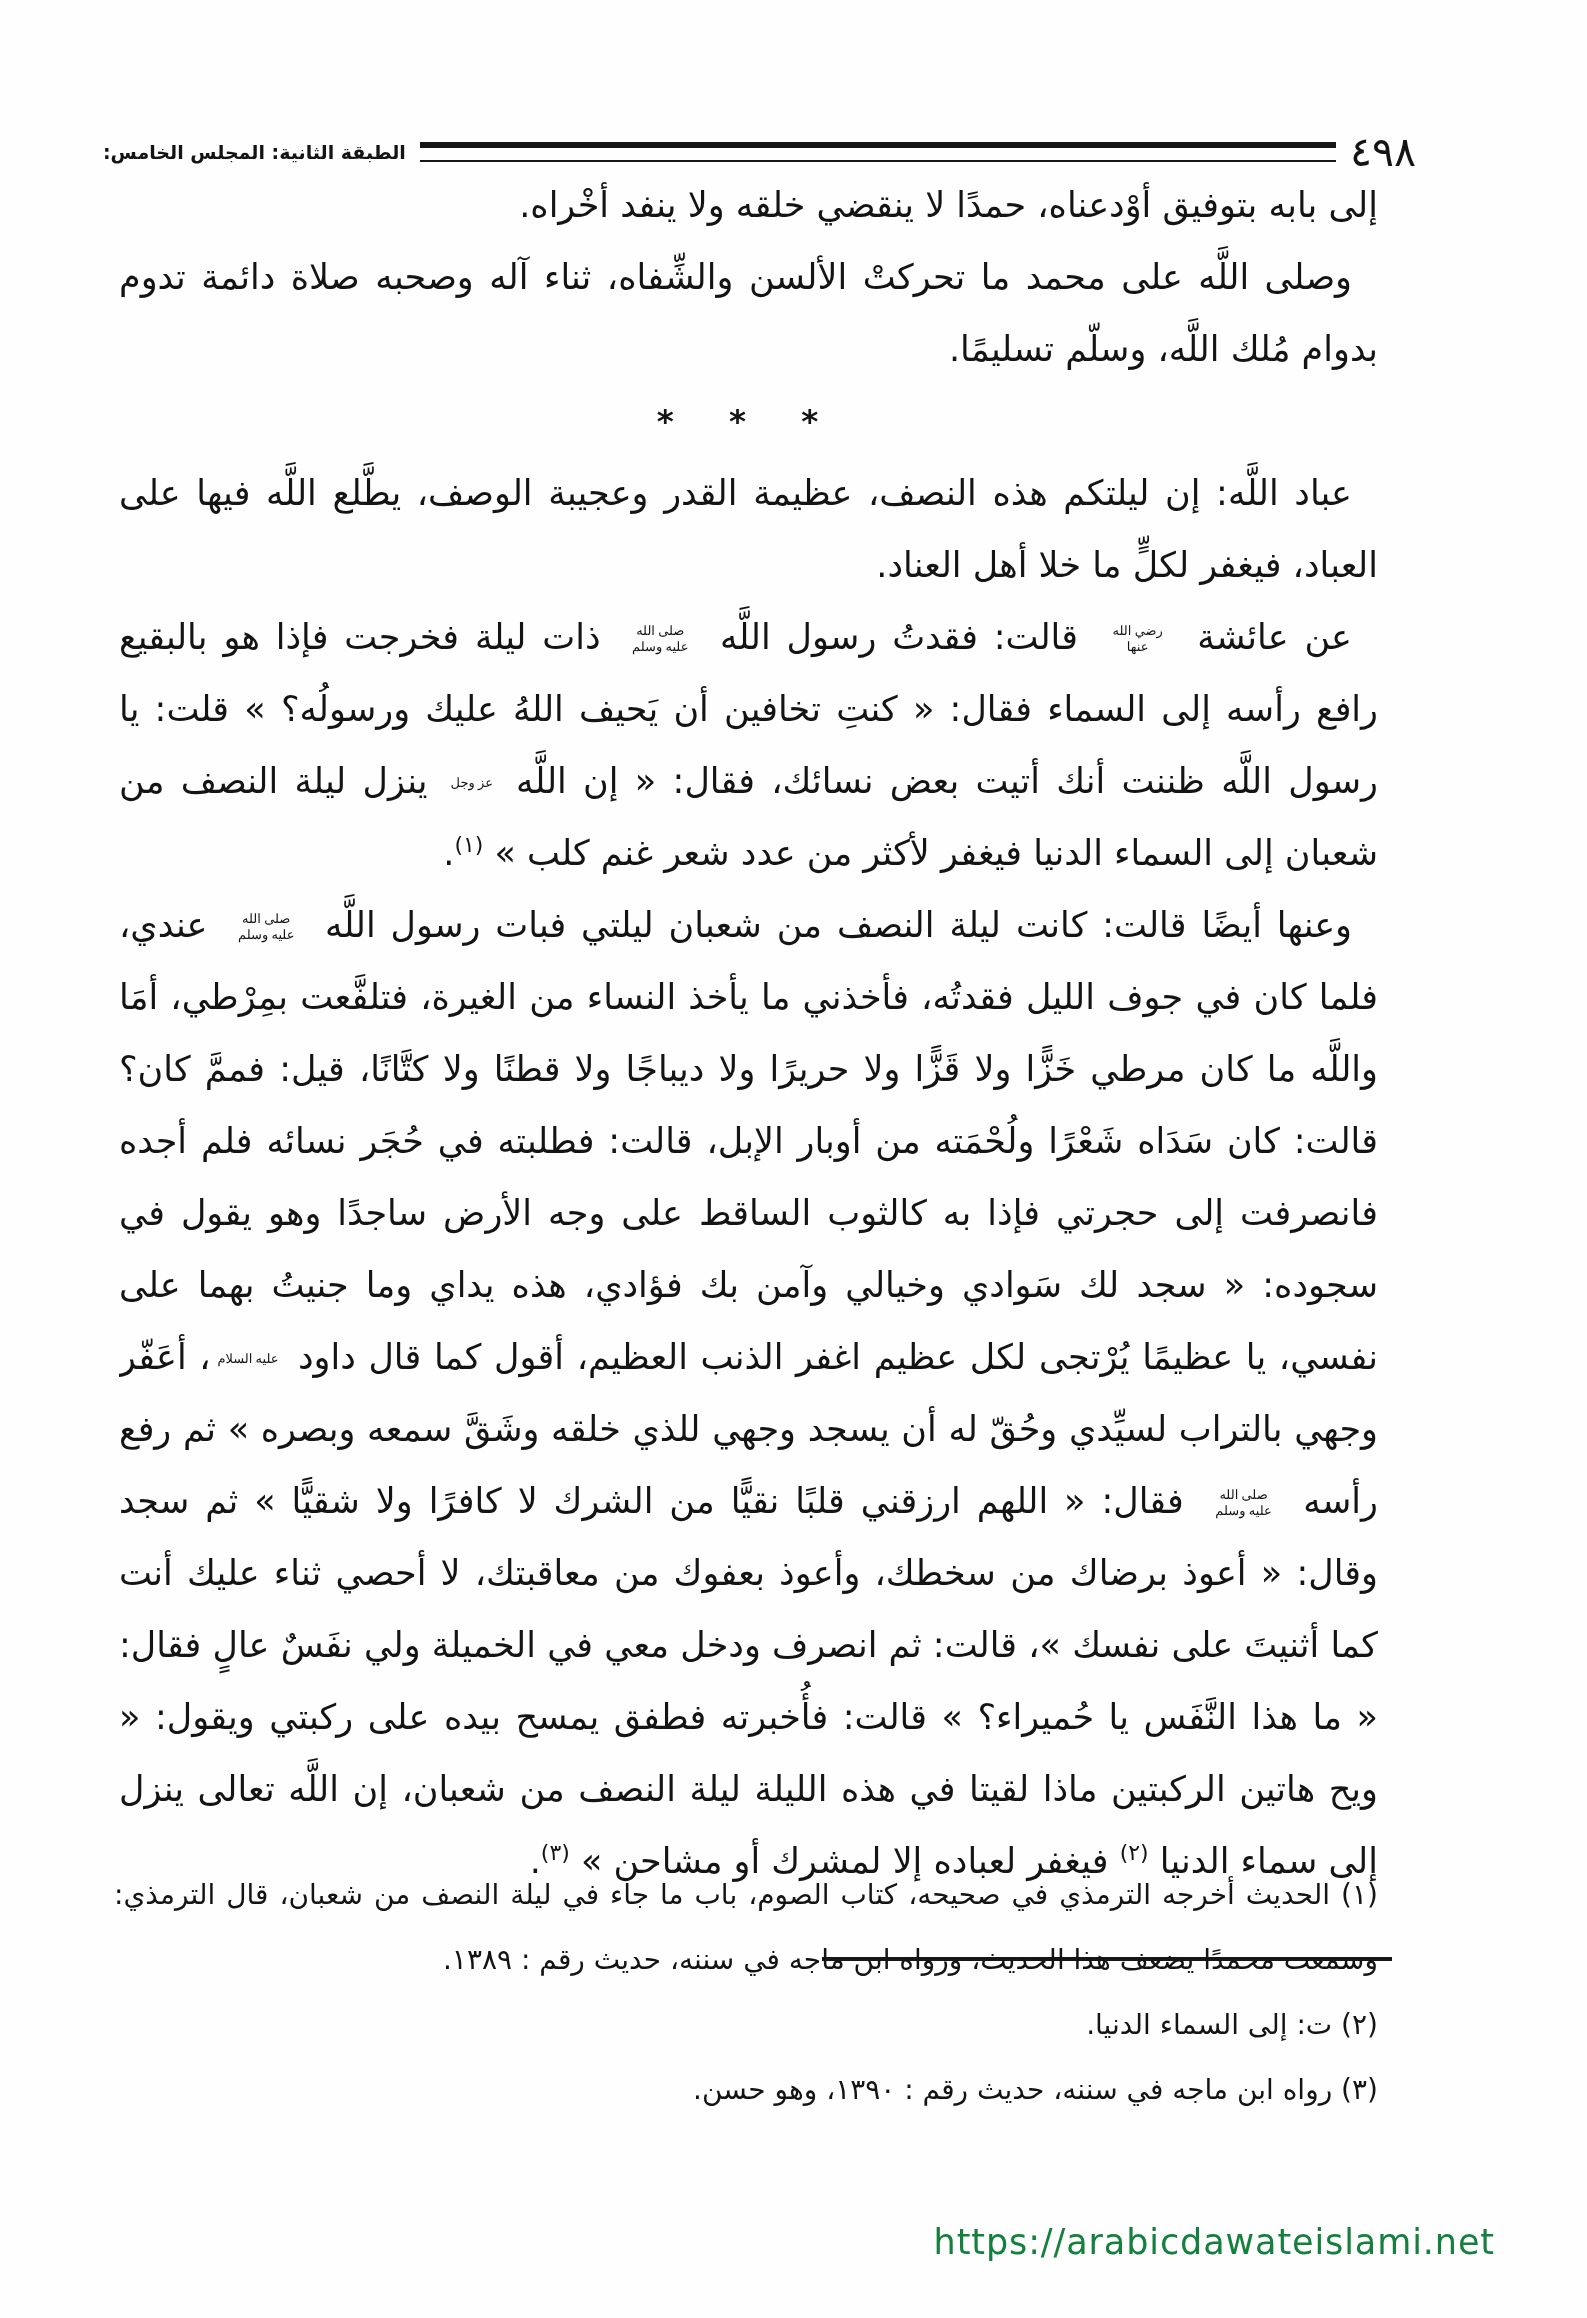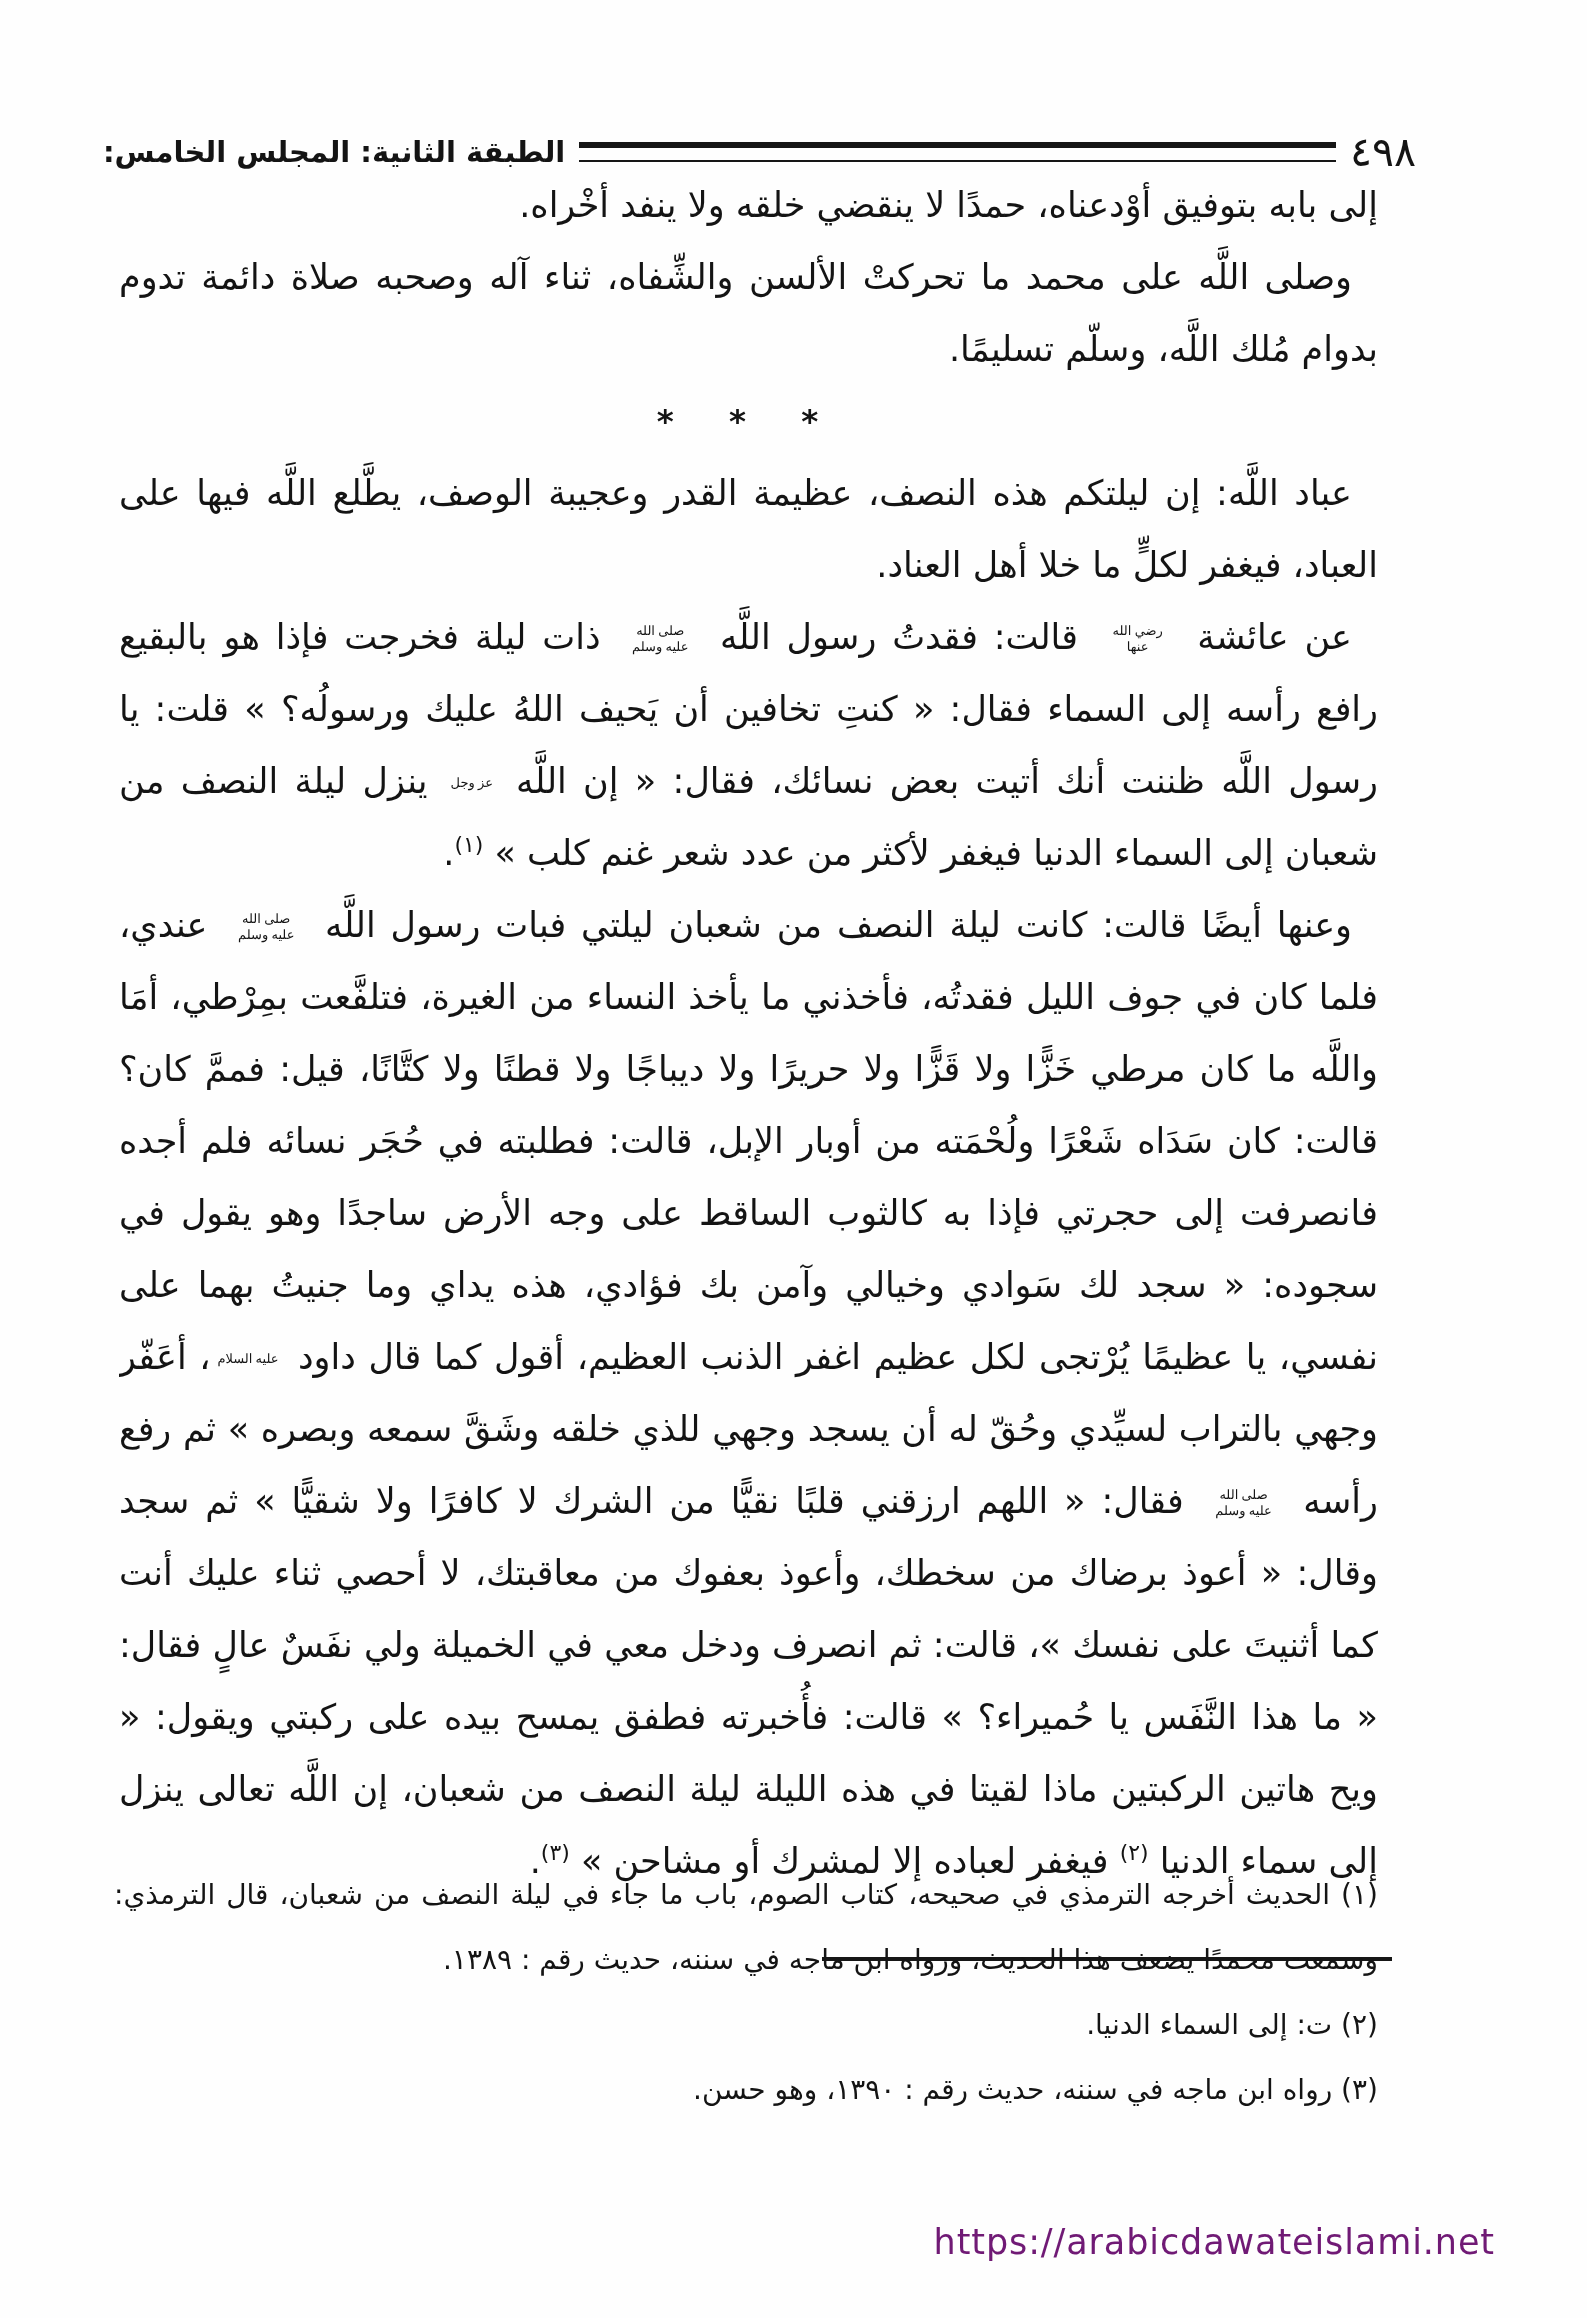--- a/index.html
+++ b/index.html
@@ -26,21 +26,21 @@
     white-space:nowrap;
   }
   .header-rules{
     flex:1;
     height:12px;
     border-top:6.8px solid #161616;
     border-bottom:2.6px solid #161616;
     margin:0 13.7px;
   }
   .header-title{
-    font-size:29px;
+    font-size:19px;
     font-weight:bold;
     white-space:nowrap;
   }
   
   .body-text{
     position:absolute;
     top:169px;
     right:209px;
     width:1259px;
     max-height:1783px;
@@ -95,21 +95,21 @@
     text-align:justify;
   }
   .footnote{margin:0;}
   
   .watermark{
     position:absolute;
     top:2222px;
     right:92px;
     direction:ltr;
     font-size:35px;
-    color:#701a75;
+    color:#15803d;
     letter-spacing:0.9px;
   }
 </style>
 </head>
 <body>
 
 <div class="page">
 
   <div class="header">
     <span class="page-number">٤٩٨</span>

